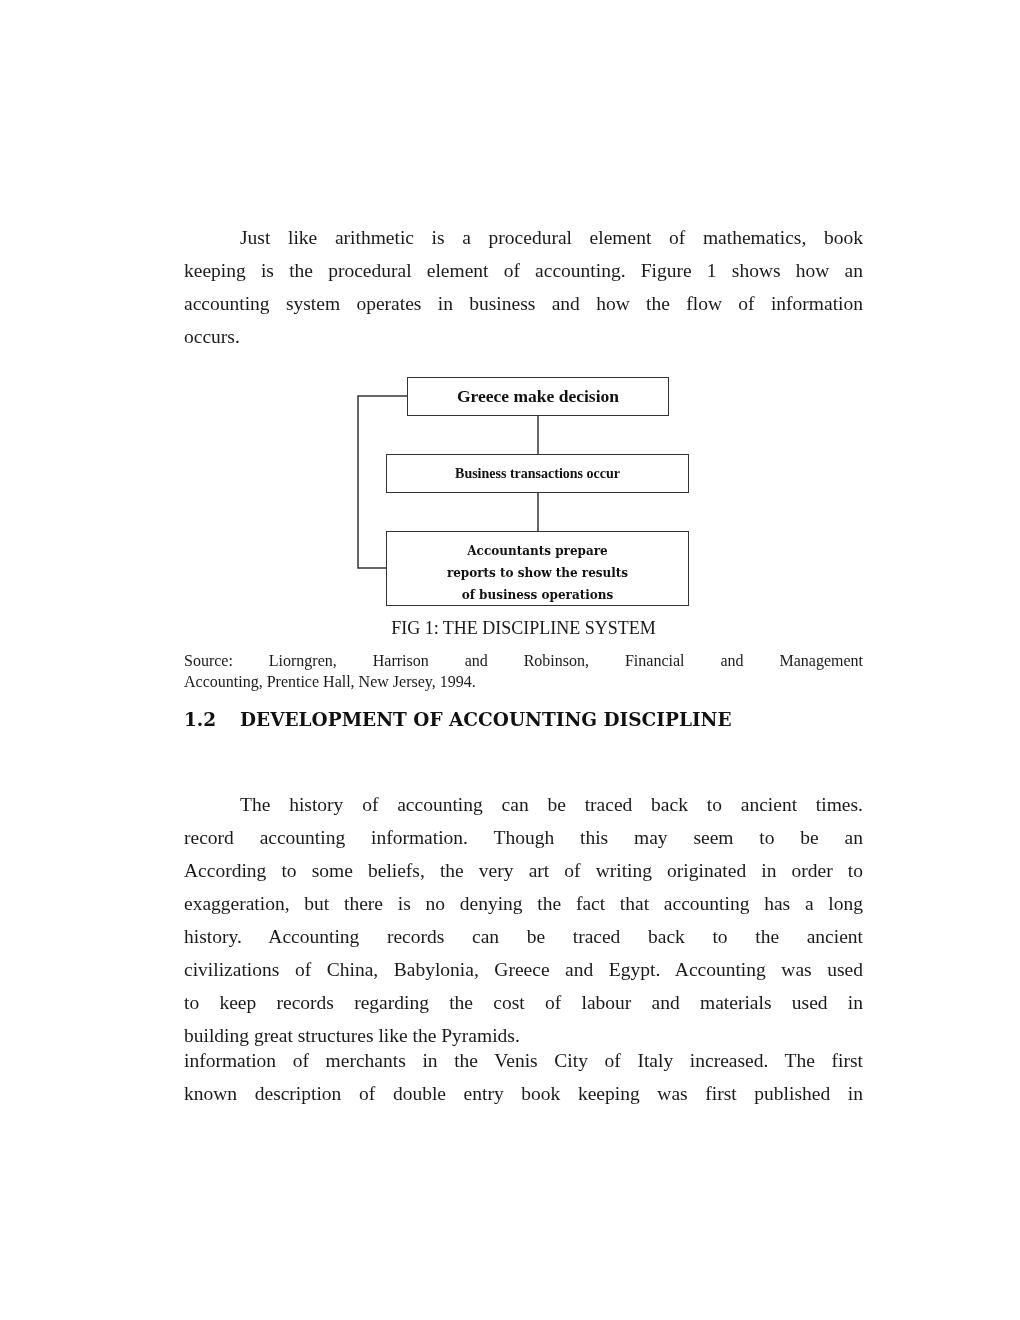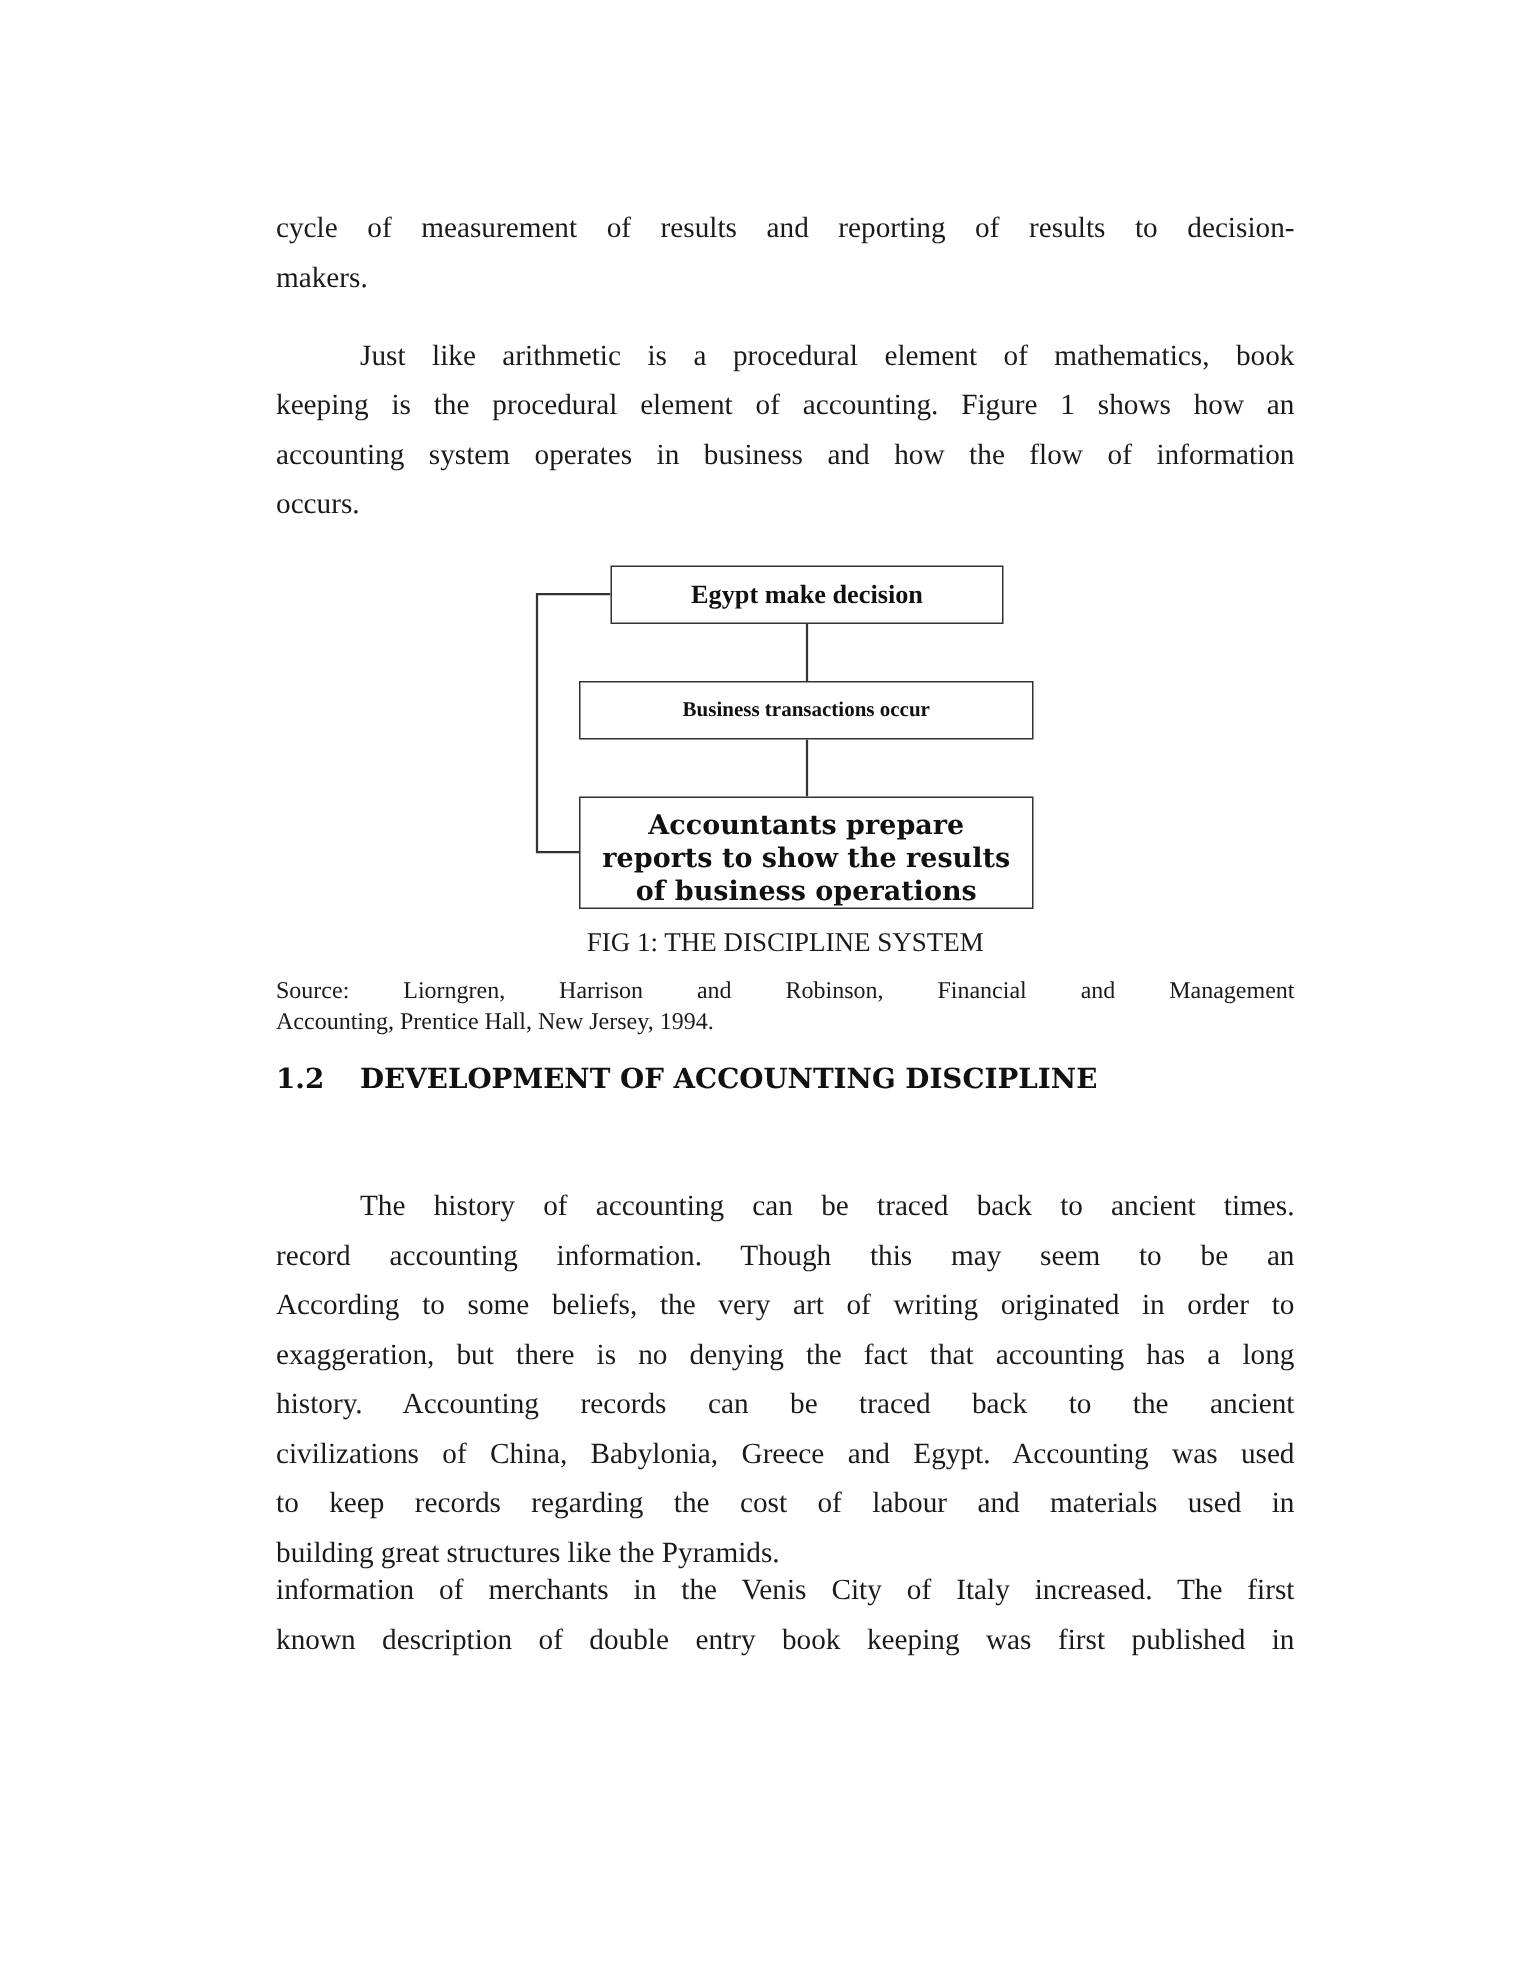--- a/index.html
+++ b/index.html
@@ -9,57 +9,53 @@
   .para { position: absolute; left: 184px; width: 679px; font-family: "Liberation Serif", serif;
           font-size: 19.5px; line-height: 33px; text-align: justify; text-align-last: left; color:#1a1a1a; }
   .line { display:block; text-align: justify; text-align-last: justify; white-space: nowrap; }
   .line.last { text-align-last: left; }
   .diagram { position: absolute; left: 0; top: 0; width: 1020px; height: 1320px; pointer-events: none; }
   .box { position: absolute; border: 1.5px solid #333; background: #fff; box-sizing: border-box;
          display: flex; align-items: center; justify-content: center; text-align: center;
          font-family: "Liberation Serif", serif; font-weight: bold; color: #111; pointer-events: auto; }
   .box1 { left: 407px; top: 377px; width: 262px; height: 39px; font-size: 17.5px; }
   .box2 { left: 386px; top: 454px; width: 303px; height: 39px; font-size: 14px; }
-  .box3 { left: 386px; top: 531px; width: 303px; height: 75px; font-size: 18px; line-height: 22px;
+  .box3 { left: 386px; top: 531px; width: 303px; height: 75px; font-size: 12px; line-height: 22px;
           font-family: "DejaVu Serif", serif; align-items: flex-start; padding-top: 8px; overflow: hidden; }
   .caption { position: absolute; left: 184px; width: 679px; top: 618px; text-align: center;
              font-family: "Liberation Serif", serif; font-size: 18px; color:#1a1a1a; }
   .source { position: absolute; left: 184px; width: 679px; top: 650px; font-family: "Liberation Serif", serif;
             font-size: 16px; line-height: 21px; color:#1a1a1a; }
   .heading { position: absolute; left: 184px; top: 709px; font-family: "DejaVu Serif", serif;
              font-weight: bold; font-size: 18.5px; color:#111; }
   .heading .num { display:inline-block; width: 56px; }
 </style>
 </head>
 <body>
 
 <div class="page">
 
-  <div class="para" style="top:136px;">
-    <span class="line">cycle of measurement of results and reporting of results to decision-</span>
-    <span class="line last">makers.</span>
-  </div>
 
   <div class="para" style="top:221px;">
     <span class="line" style="padding-left:56px;">Just like arithmetic is a procedural element of mathematics, book</span>
     <span class="line">keeping is the procedural element of accounting. Figure 1 shows how an</span>
     <span class="line">accounting system operates in business and how the flow of information</span>
     <span class="line last">occurs.</span>
   </div>
 
   <svg class="diagram" width="1020" height="1320">
     <g stroke="#333" stroke-width="1.5" fill="none">
       <line x1="538" y1="416" x2="538" y2="454"></line>
       <line x1="538" y1="493" x2="538" y2="531"></line>
       <polyline points="407,396 358,396 358,568 386,568"></polyline>
     </g>
   </svg>
 
   <div class="box box1">
-    <span>Egypt make decision</span>
+    <span>Greece make decision</span>
   </div>
   <div class="box box2">
     <span>Business transactions occur</span>
   </div>
   <div class="box box3">
     <div>
       <div>Accountants prepare</div>
       <div>reports to show the results</div>
       <div>of business operations</div>
     </div>

